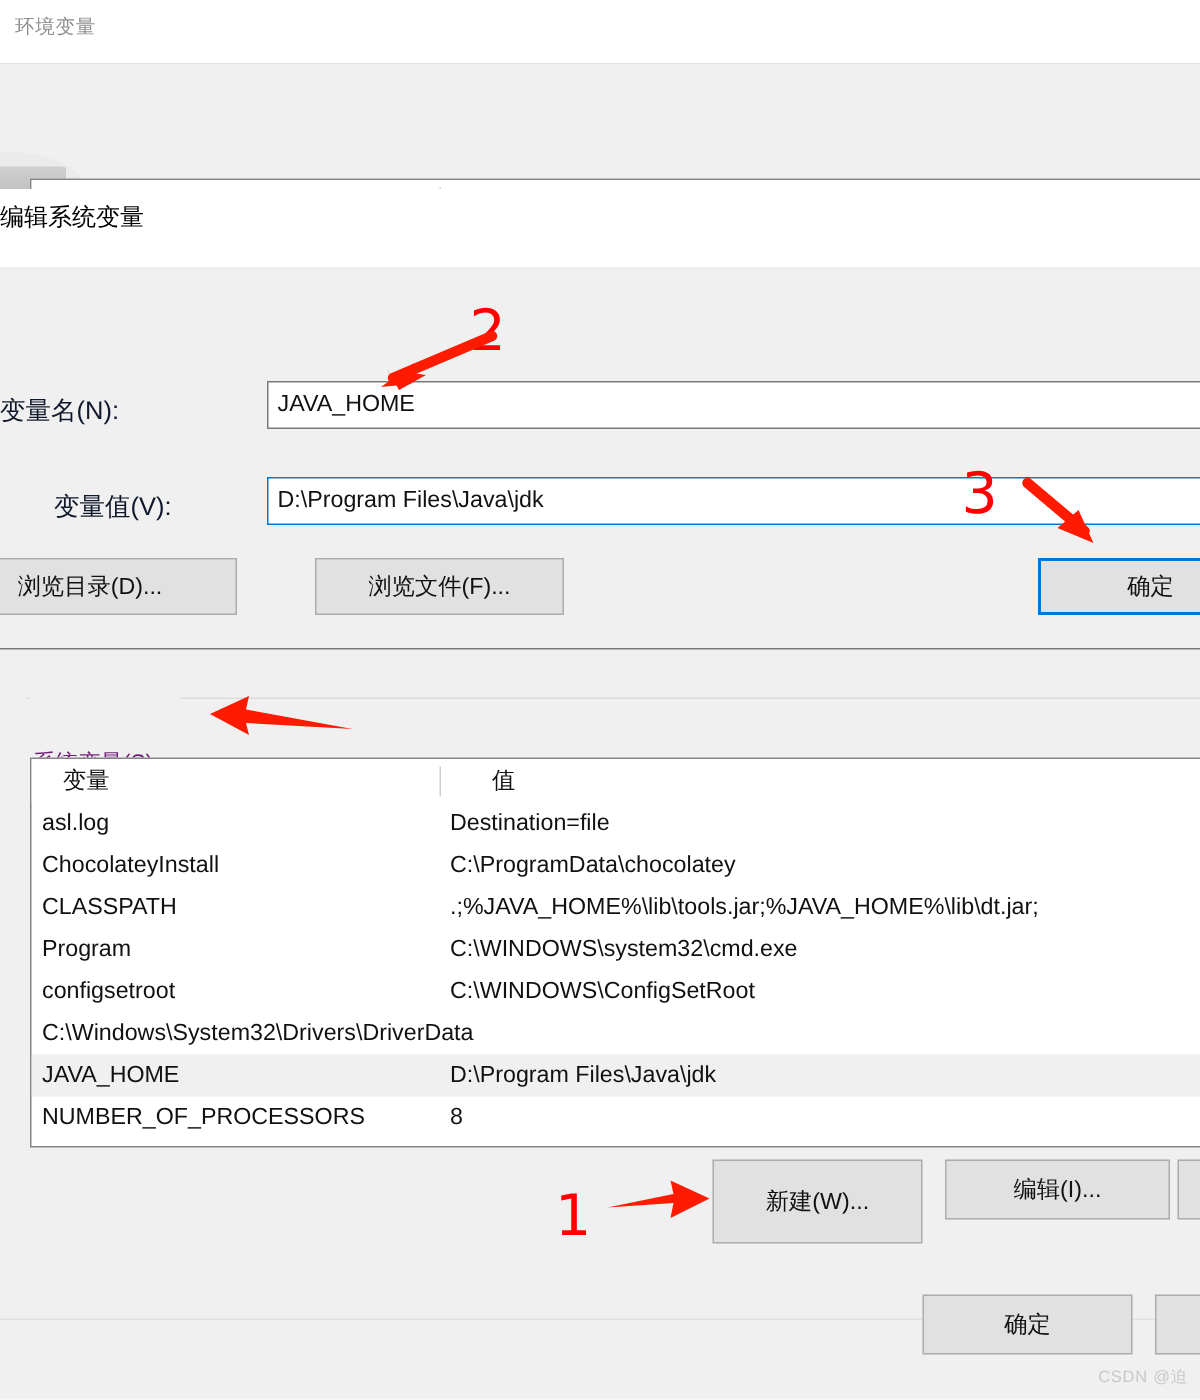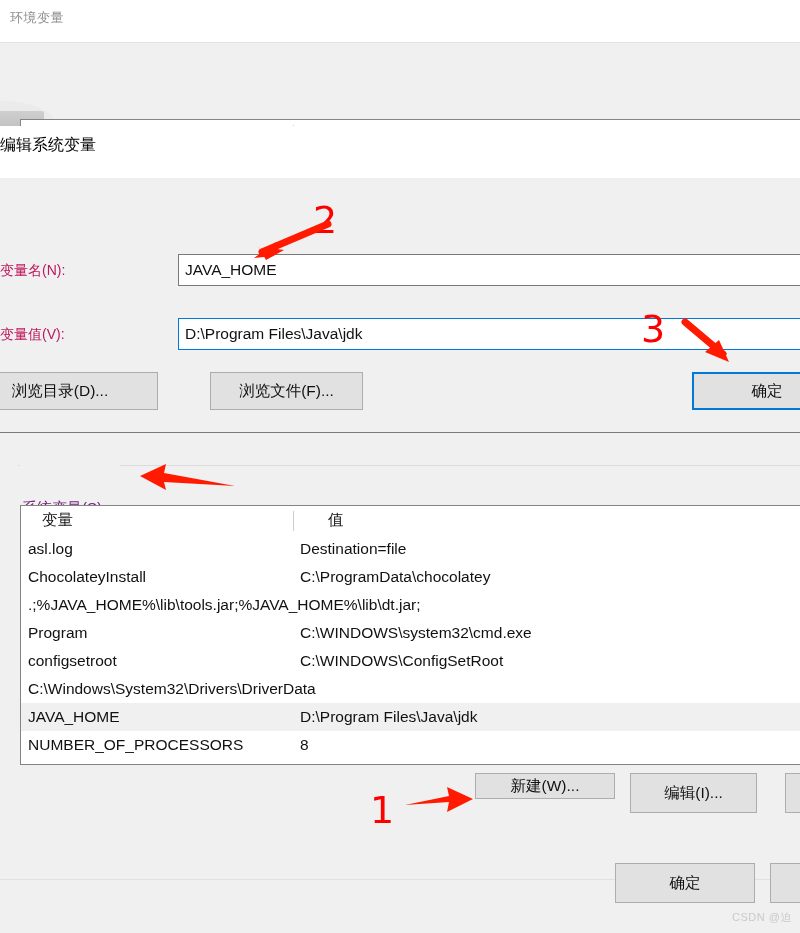--- a/index.html
+++ b/index.html
@@ -65,21 +65,21 @@
     position:absolute;left:-38px;top:135px;width:880px;height:254px;
     background:#f0f0f0;border-bottom:1px solid #7a7a7a;
     box-shadow:0 0 0 1px rgba(0,0,0,0.0);
   }
   .edit-title{
     position:absolute;left:38px;top:-43px;font-size:16px;color:#000;
   }
   .edit-titlebar-white{
     position:absolute;left:0;top:-52px;width:880px;height:52px;background:#ffffff;
   }
-  .fld-label{position:absolute;font-size:14px;color:#be185d;text-align:right;}
+  .fld-label{position:absolute;font-size:17px;color:#0f172a;text-align:right;}
   .fld-input{
     position:absolute;background:#fff;border:1px solid #7a7a7a;
     font-size:15.5px;color:#111;line-height:30px;padding-left:6px;
     box-sizing:border-box;white-space:nowrap;overflow:hidden;
   }
   .fld-input.focused{border:1px solid #0078d7;}
   .btn{
     position:absolute;background:#e1e1e1;border:1px solid #adadad;
     font-size:15.5px;color:#111;display:flex;align-items:center;justify-content:center;
     box-sizing:border-box;white-space:nowrap;
@@ -132,25 +132,25 @@
     </div>
   </div>
 
   <div class="edit-dialog">
     <div class="edit-titlebar-white"></div>
     <div class="edit-title">编辑系统变量</div>
 
     <div class="fld-label" style="left:38px;top:84px;">变量名(N):</div>
     <div class="fld-input" style="left:216px;top:76px;width:660px;height:32px;">JAVA_HOME</div>
 
-    <div class="fld-label" style="left:38px;top:148px;">变量值(V):</div>
+    <div class="fld-label" style="left:38px;top:148px;padding-left:36px;">变量值(V):</div>
     <div class="fld-input focused" style="left:216px;top:140px;width:664px;height:32px;">D:\Program Files\Java\jdk</div>
 
     <div class="btn" style="left:0px;top:194px;width:196px;height:38px;">浏览目录(D)...</div>
-    <div class="btn" style="left:248px;top:194px;width:153px;height:38px;">浏览文件(F)...</div>
+    <div class="btn" style="left:248px;top:194px;width:166px;height:38px;">浏览文件(F)...</div>
     <div class="btn default-focus" style="left:730px;top:194px;width:150px;height:38px;">确定</div>
   </div>
 
   <div class="group-sys">
     <div class="group-legend" style="left:58px;top:-8px;">系统变量(S)</div>
     <div class="group-line" style="left:160px;top:2px;width:680px;"></div>
     <div class="group-line" style="left:58px;top:2px;width:2px;"></div>
   </div>
 
   <div class="listview sys-list">
@@ -162,20 +162,21 @@
     <div id="sys-rows">
         <div class="lv-row">
           <div class="cell c-name">asl.log</div>
           <div class="cell c-val">Destination=file</div>
         </div>
         <div class="lv-row">
           <div class="cell c-name">ChocolateyInstall</div>
           <div class="cell c-val">C:\ProgramData\chocolatey</div>
         </div>
         <div class="lv-row">
+          <div class="cell c-name">CLASSPATH</div>
           <div class="cell c-val">.;%JAVA_HOME%\lib\tools.jar;%JAVA_HOME%\lib\dt.jar;</div>
         </div>
         <div class="lv-row">
           <div class="cell c-name">Program</div>
           <div class="cell c-val">C:\WINDOWS\system32\cmd.exe</div>
         </div>
         <div class="lv-row">
           <div class="cell c-name">configsetroot</div>
           <div class="cell c-val">C:\WINDOWS\ConfigSetRoot</div>
         </div>
@@ -186,22 +187,22 @@
           <div class="cell c-name">JAVA_HOME</div>
           <div class="cell c-val">D:\Program Files\Java\jdk</div>
         </div>
         <div class="lv-row">
           <div class="cell c-name">NUMBER_OF_PROCESSORS</div>
           <div class="cell c-val">8</div>
         </div>
       </div>
   </div>
 
-  <div class="btn" style="left:475px;top:730px;width:140px;height:26px;">新建(W)...</div>
-  <div class="btn" style="left:630px;top:730px;width:127px;height:40px;">编辑(I)...</div>
+  <div class="btn" style="left:475px;top:730px;width:140px;height:56px;">新建(W)...</div>
+  <div class="btn" style="left:630px;top:730px;width:150px;height:40px;">编辑(I)...</div>
   <div class="btn" style="left:785px;top:730px;width:140px;height:40px;">删除(L)</div>
 
   <div class="bottom-sep"></div>
 
   <div class="btn" style="left:615px;top:820px;width:140px;height:40px;">确定</div>
   <div class="btn" style="left:770px;top:820px;width:140px;height:40px;">取消</div>
 </div>
 
 <div class="ann-num" style="left:313px;top:203px;font-size:38px;">2</div>
 <svg class="ann-svg" style="left:240px;top:222px;" width="90" height="40">

